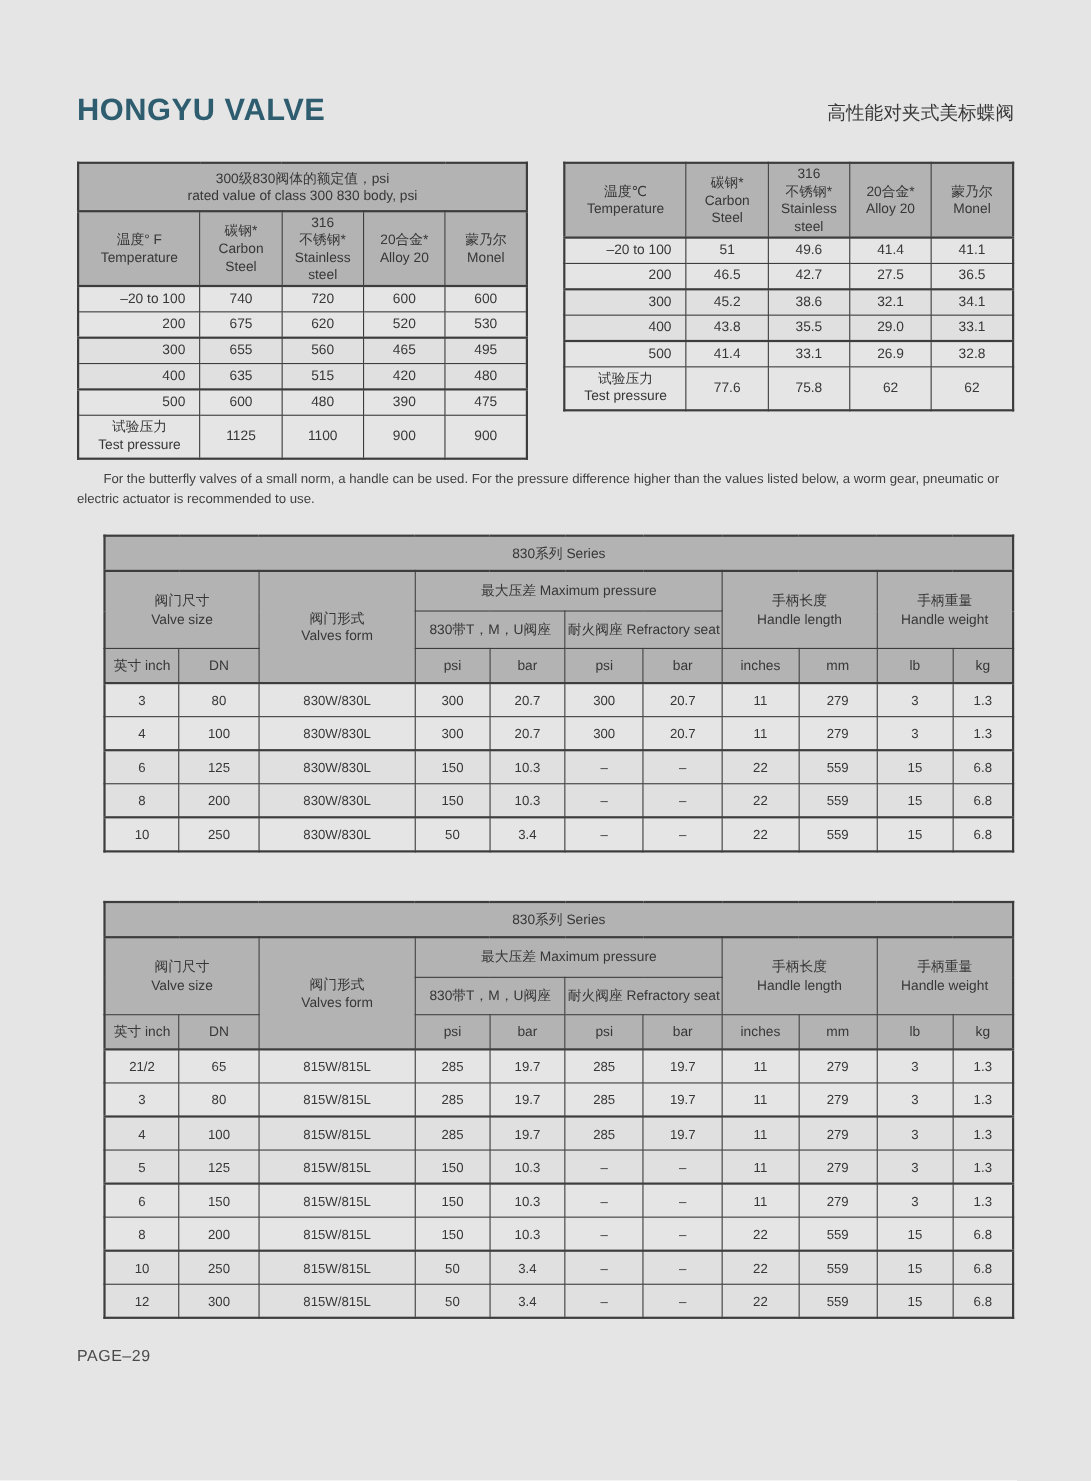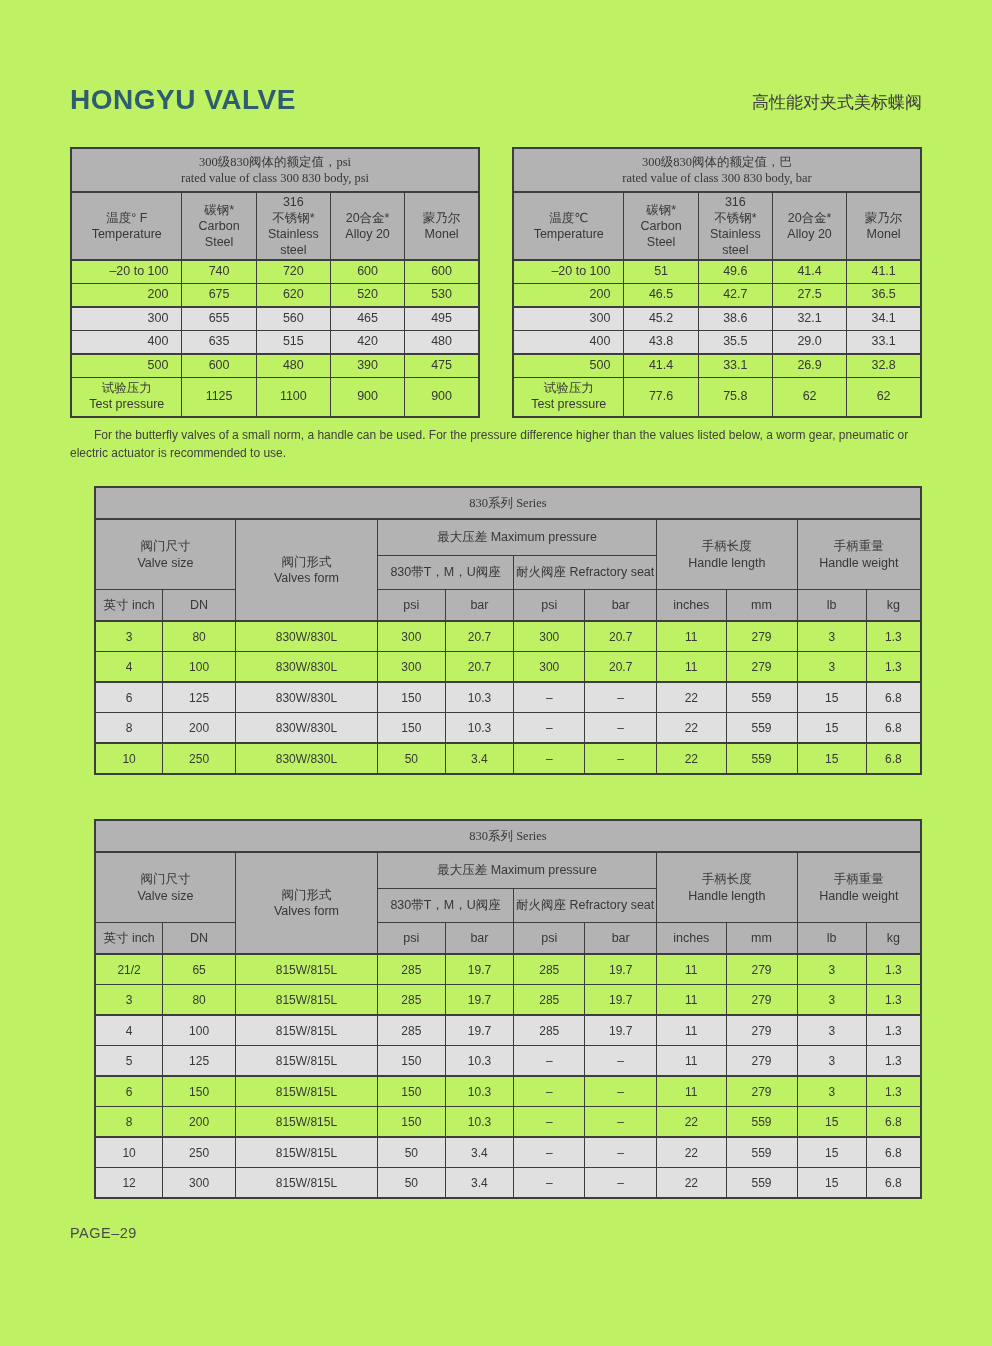--- a/index.html
+++ b/index.html
@@ -1,38 +1,38 @@
 <!DOCTYPE html>
 <html><head>
 <meta charset="utf-8">
 <style>
   html, body { margin: 0; padding: 0; background: #ffffff; }
   body { font-family: "Liberation Sans", "DejaVu Sans", sans-serif; color: #333; }
   .page {
     width: 992px; height: 1346px; box-sizing: border-box;
-    padding: 86px 70px 0 70px; background: #bef264; overflow: hidden;
+    padding: 86px 70px 0 70px; background: #e5e5e5; overflow: hidden;
   }
 
   
   .brand-row { display: flex; justify-content: space-between; align-items: flex-end; }
   .brand { font-size: 28px; font-weight: bold; letter-spacing: 0.5px; line-height: 1; }
   .title-zh { font-size: 17px; color: #3a3a3a; line-height: 1; padding-bottom: 3px; }
   .subtitle-row { text-align: right; margin-top: 14px; font-size: 15px; color: #404040; }
 
   
   table { border-collapse: collapse; width: 100%; table-layout: fixed; border: 2px solid #3d3d3d; }
   th, td {
     border: 1px solid #3d3d3d; text-align: center; vertical-align: middle;
     font-weight: normal; white-space: pre-line; color: #373737;
   }
   thead th { background: #b3b3b3; }
   thead { border-bottom: 2px solid #3d3d3d; }
   tr.shaded td { background: #e0e0e0; }
   tr.sep { border-top: 2px solid #3d3d3d; }
-  .title-row th { border-bottom: 2px solid #3d3d3d; font-family: Liberation Serif, serif; }
+  .title-row th { border-bottom: 2px solid #3d3d3d; }
 
   
   .tables-row { display: flex; gap: 32px; margin-top: 33px; }
   .tables-row > div { flex: 1 1 0; }
   .rating th { font-size: 12.5px; line-height: 1.28; }
   .rating .title-row th { height: 40px; }
   .rating .colhead-row th { height: 62px; }
   .rating td { font-size: 12.5px; padding: 3px 2px; height: 16px; line-height: 1.25; }
   .rating tbody td.row-label { text-align: right; padding-right: 13px; }
   .rating tbody td.row-label.multiline { text-align: center; padding-right: 2px; height: 32px; }
@@ -147,24 +147,20 @@
     <div>
       <table class="rating">
         <colgroup>
             <col style="width:27.2%">
             <col style="width:18.2%">
             <col style="width:18.2%">
             <col style="width:18.2%">
             <col style="width:18.2%">
           </colgroup>
         <thead>
-          <tr class="title-row">
-            <th colspan="5">300级830阀体的额定值，巴
-rated value of class 300 830 body, bar</th>
-          </tr>
           <tr class="colhead-row">
             <th>温度℃
 Temperature</th>
             <th>碳钢*
 Carbon
 Steel</th>
             <th>316
 不锈钢*
 Stainless
 steel</th>

